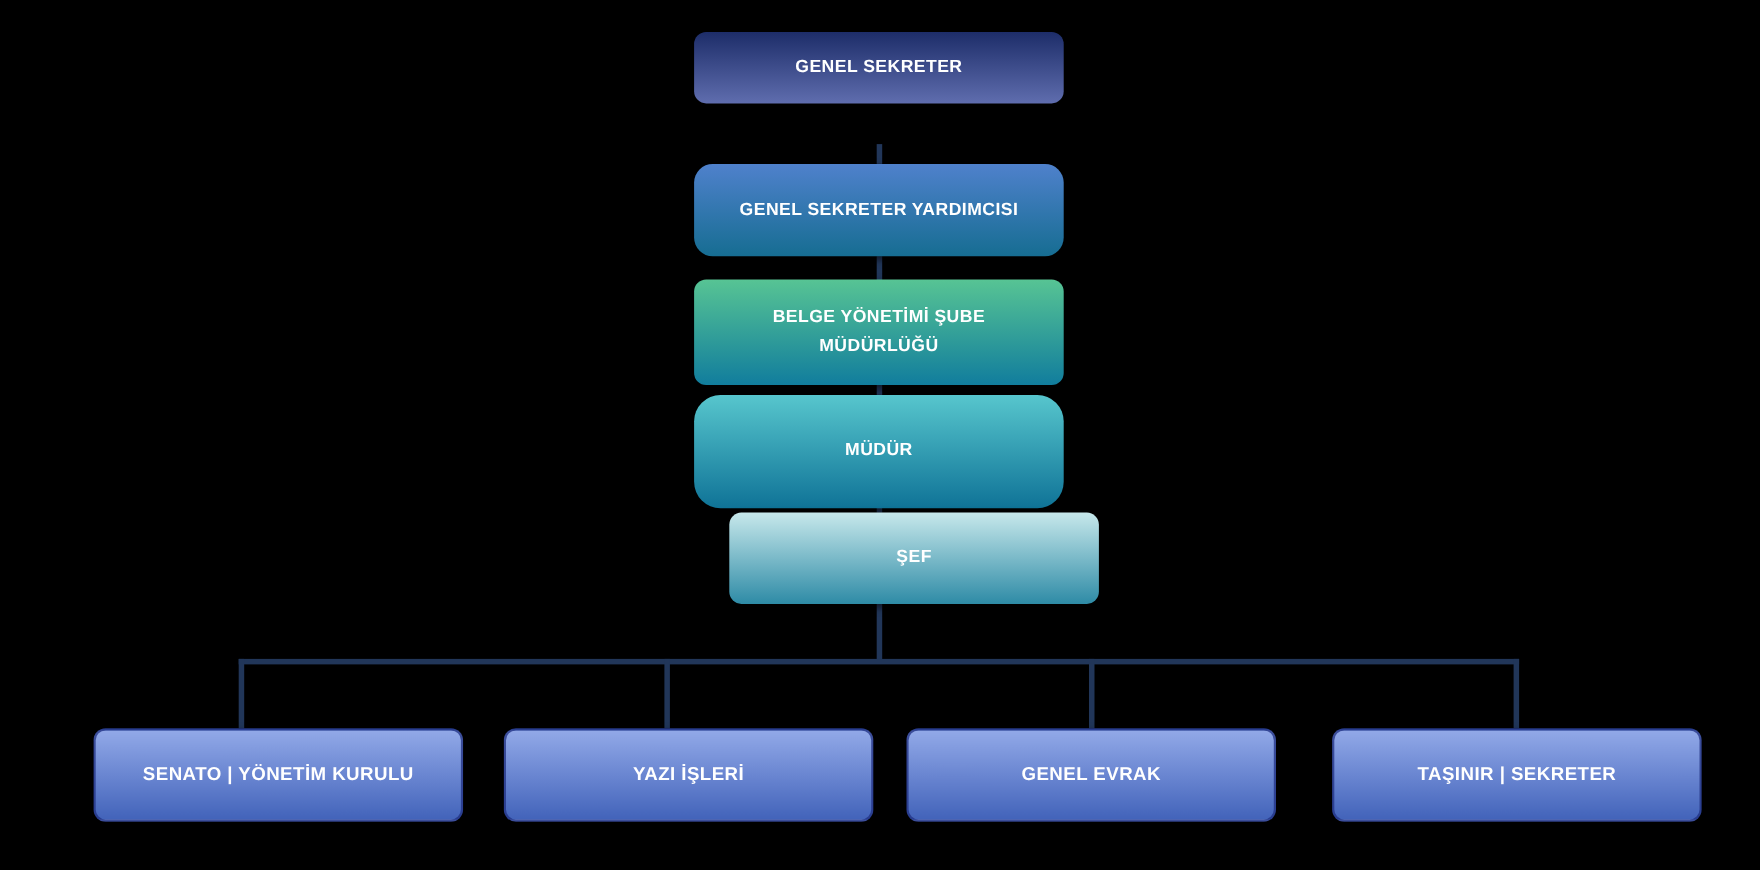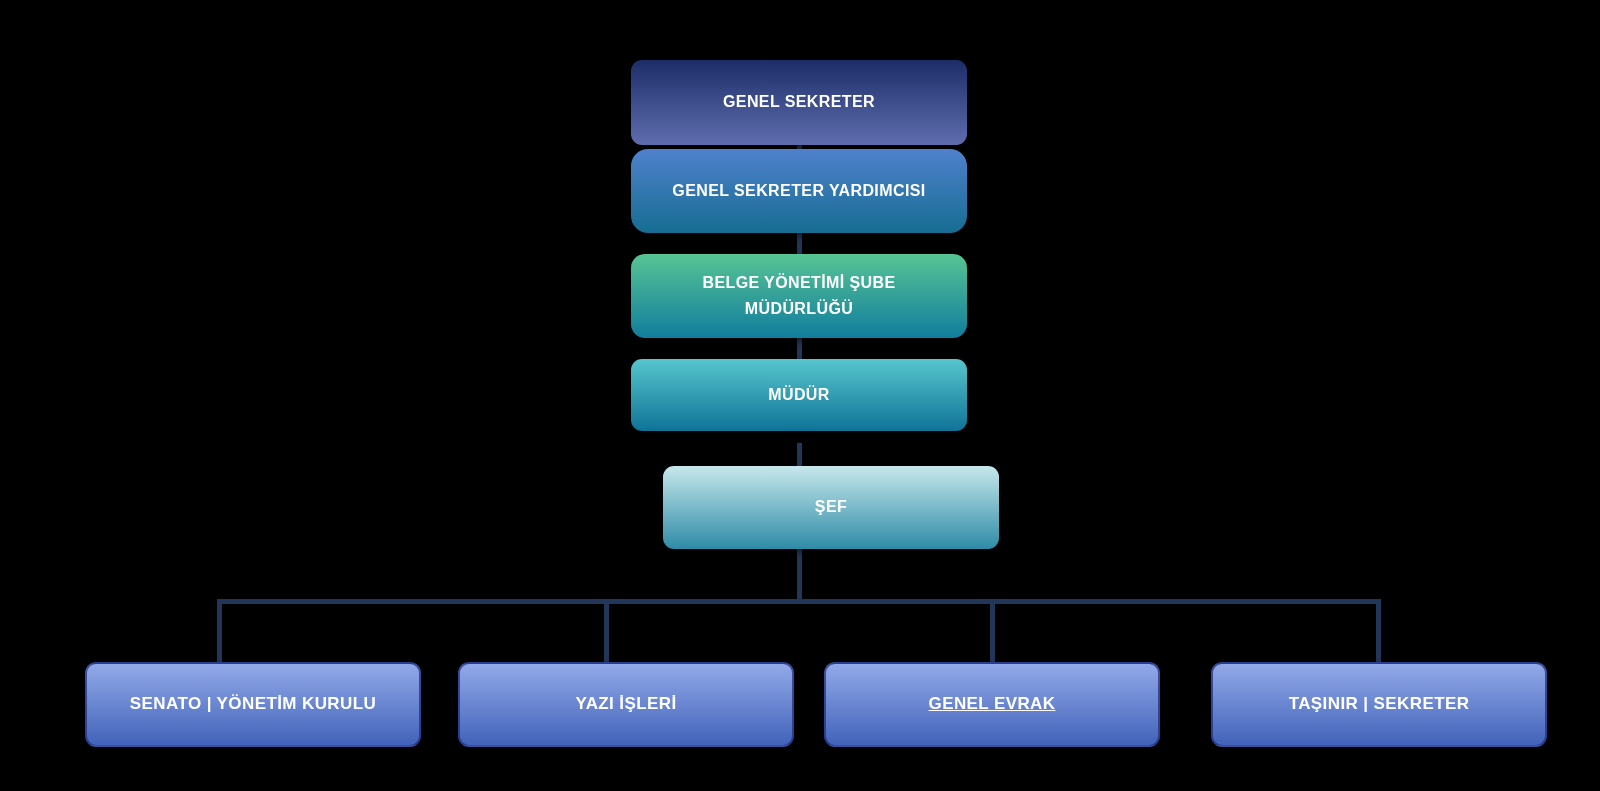--- a/index.html
+++ b/index.html
@@ -31,24 +31,24 @@
   .node .lbl {
     padding: 0 34px;
     line-height: 1.65;
   }
   
   .hier {
     left: 631px;
     width: 336px;
     font-size: 16px;
   }
-  .h0 { top: 60px;  height: 85px; align-items: center; }
+  .h0 { top: 29px;  height: 65px; align-items: center; }
   .h1 { top: 149px; height: 84px; border-radius: 17px; }
-  .h2 { top: 254px; height: 84px; border-radius: 14px; }
-  .h3 { top: 359px; height: 72px; }
+  .h2 { top: 254px; height: 96px; }
+  .h3 { top: 359px; height: 103px; border-radius: 24px; }
   .h4 { top: 466px; height: 83px; }
   
   .dept {
     top: 662px;
     height: 85px;
     width: 336px;
     font-size: 17px;
     border: 2px solid rgba(32, 48, 130, 0.75);
   }
   .d0 { left: 51px; margin-left: 34px; }
@@ -103,20 +103,20 @@
   <div class="node hier h4" style="background: linear-gradient(rgb(199, 232, 235), rgb(46, 139, 166)); margin-left: 32px;">
     <span class="lbl">ŞEF</span>
   </div>
 
   <div class="node dept d0" style="background: linear-gradient(rgb(146, 169, 232), rgb(66, 99, 186));">
     <span class="lbl">SENATO | YÖNETİM KURULU</span>
   </div>
   <div class="node dept d1" style="background: linear-gradient(rgb(146, 169, 232), rgb(66, 99, 186));">
     <span class="lbl">YAZI İŞLERİ</span>
   </div>
-  <div class="node dept d2" style="background: linear-gradient(rgb(146, 169, 232), rgb(66, 99, 186)); text-decoration: underline;">
+  <div class="node dept d2" style="background: linear-gradient(rgb(146, 169, 232), rgb(66, 99, 186));">
     <span class="lbl">GENEL EVRAK</span>
   </div>
   <div class="node dept d3" style="background: linear-gradient(rgb(146, 169, 232), rgb(66, 99, 186));">
     <span class="lbl">TAŞINIR | SEKRETER</span>
   </div>
 
 </div>
 
 </body></html>

